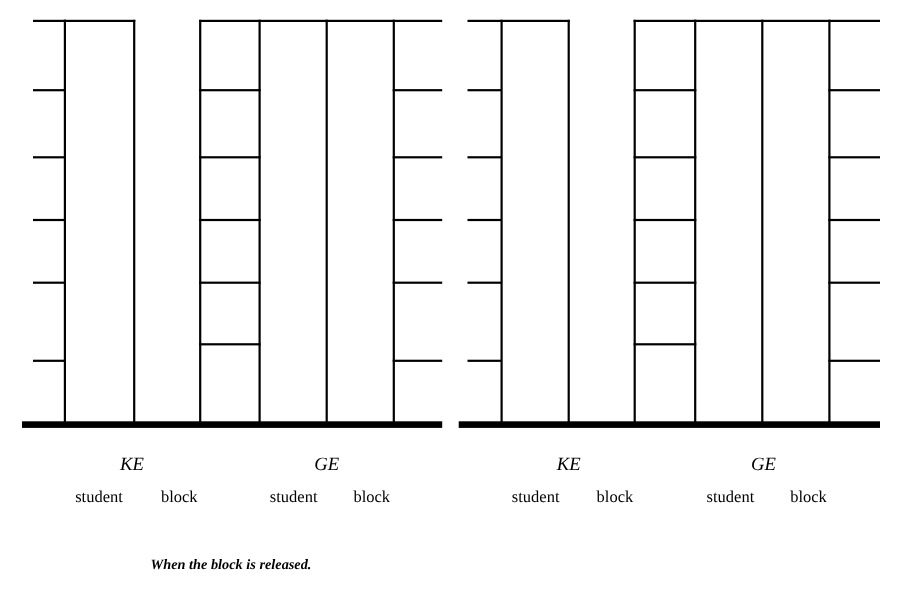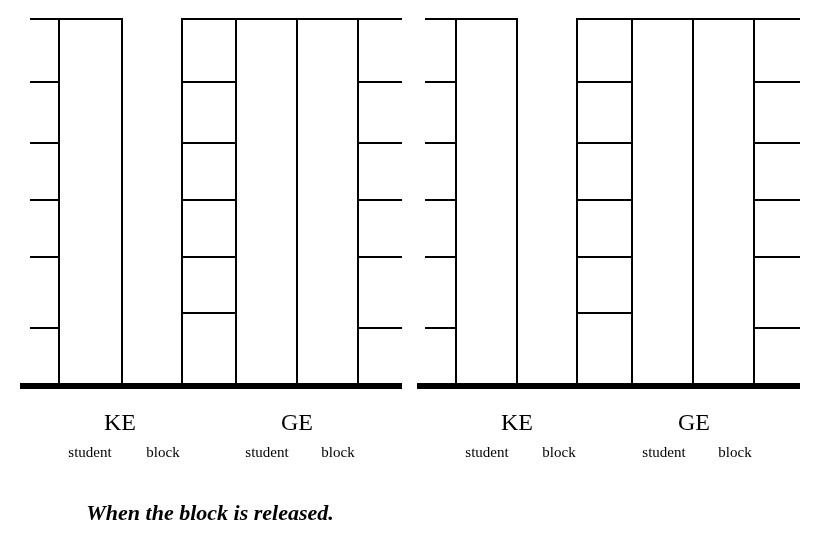--- a/index.html
+++ b/index.html
@@ -65,35 +65,36 @@
   
   .bartop {
     position: absolute;
     height: 2px;
     background: #000000;
   }
 
   
   .group-label {
     position: absolute;
-    font-size: 24px;
+    font-size: 17px;
     line-height: 20px;
     text-align: center;
     white-space: nowrap;
+    font-style: italic;
   }
   .sub-label {
     position: absolute;
     font-size: 15px;
     line-height: 15px;
     text-align: center;
     white-space: nowrap;
   }
   .caption {
     position: absolute;
-    font-size: 22px;
+    font-size: 13px;
     line-height: 20px;
     font-style: italic;
     font-weight: 600;
     white-space: nowrap;
     text-align: center;
   }
 </style>
 </head>
 <body>
 

